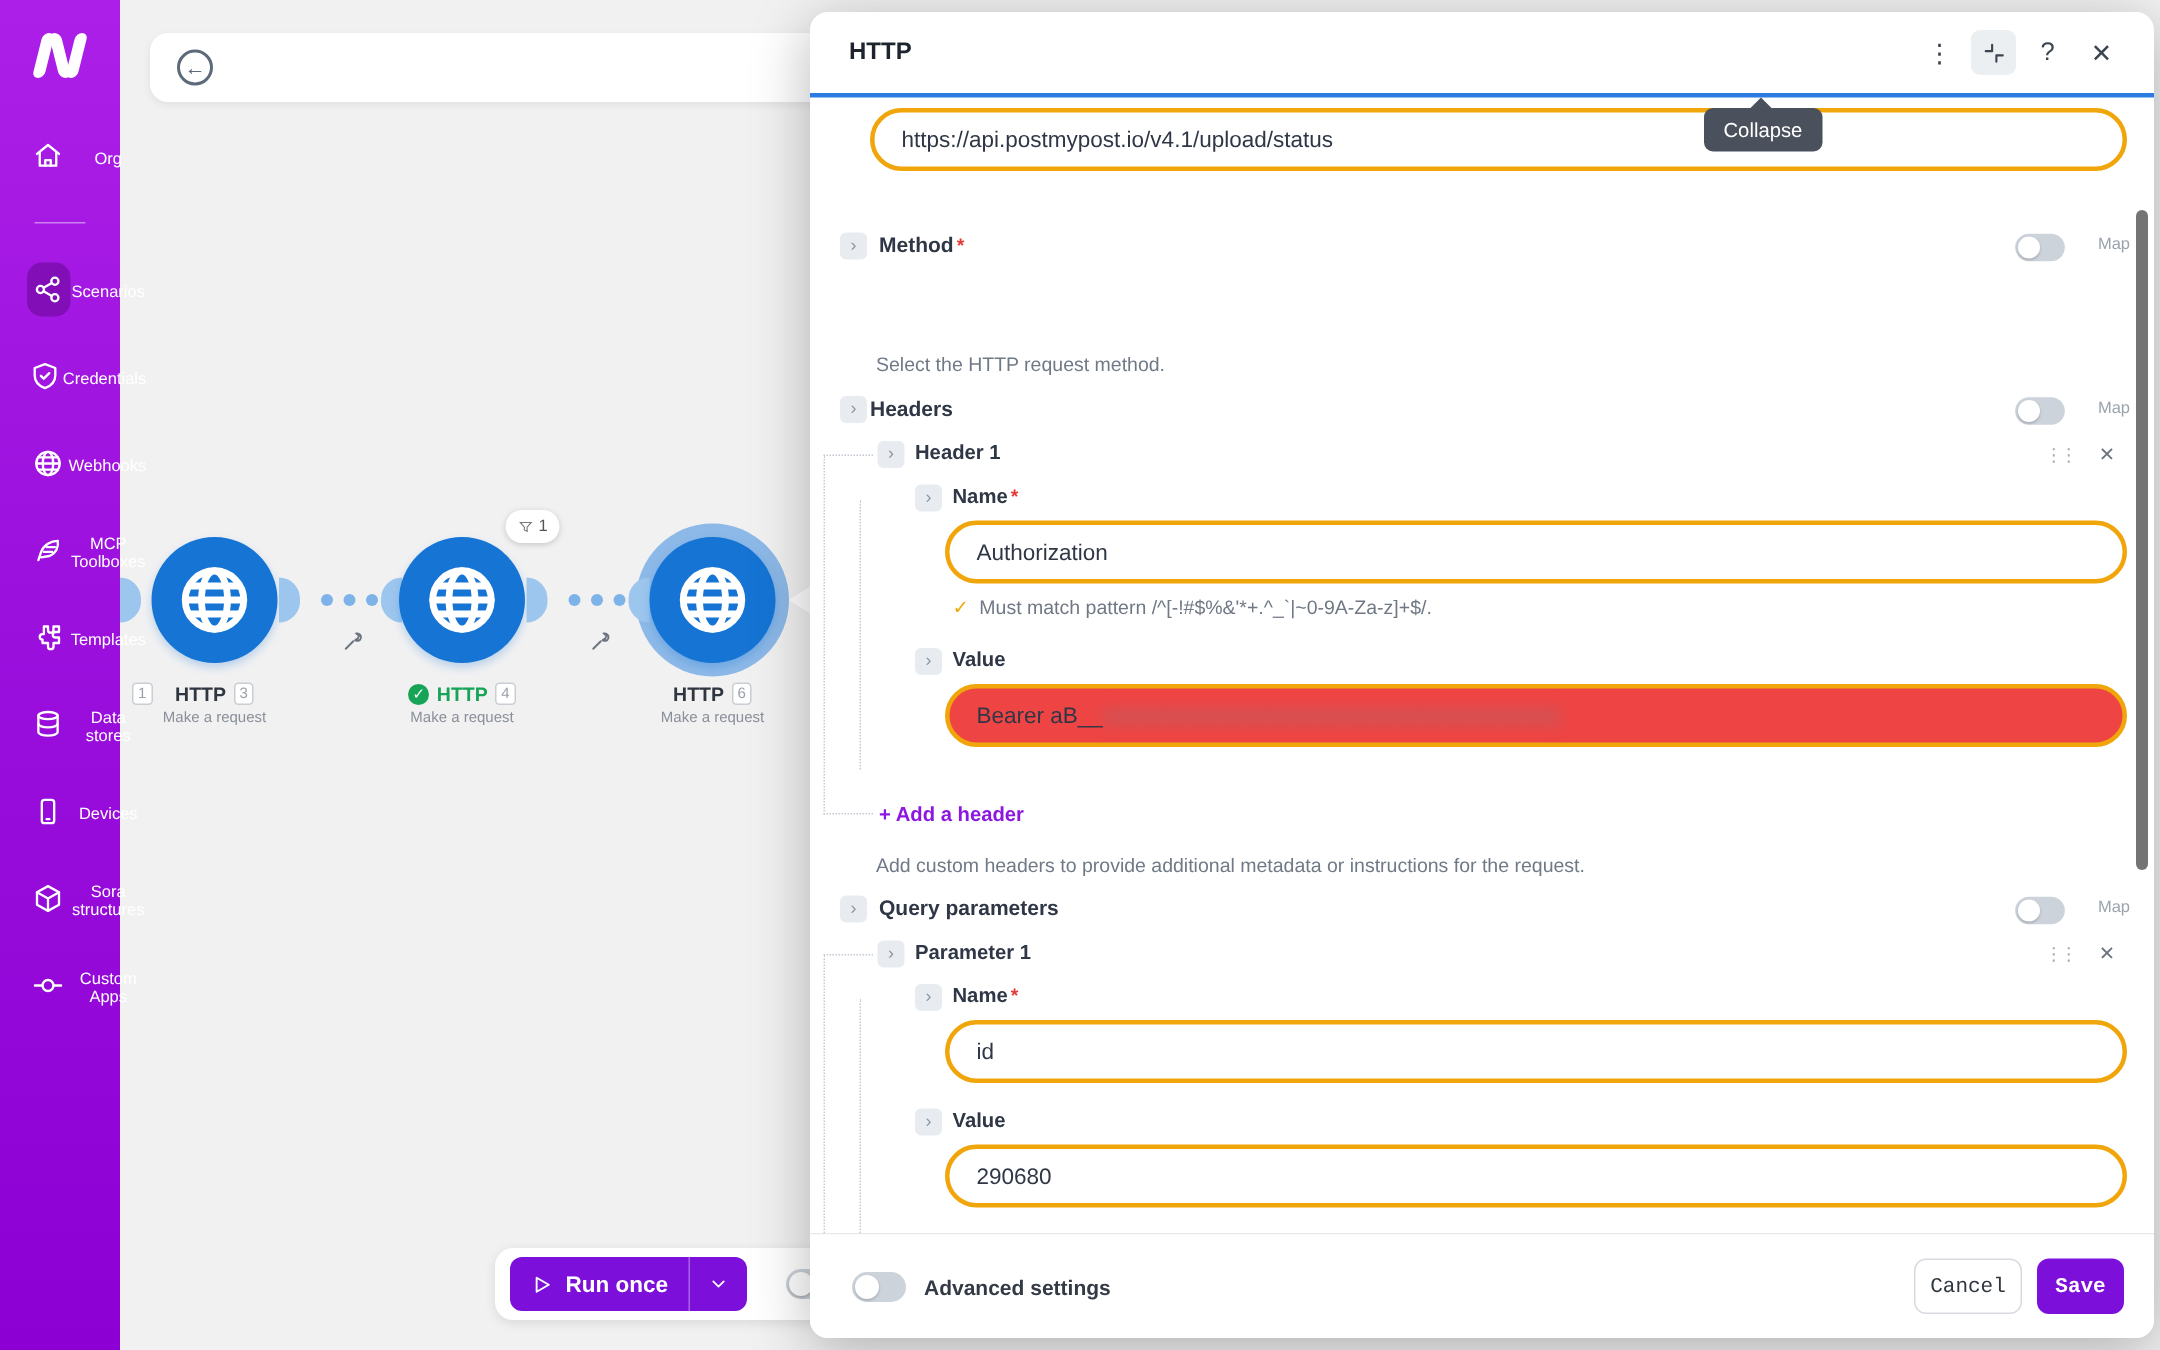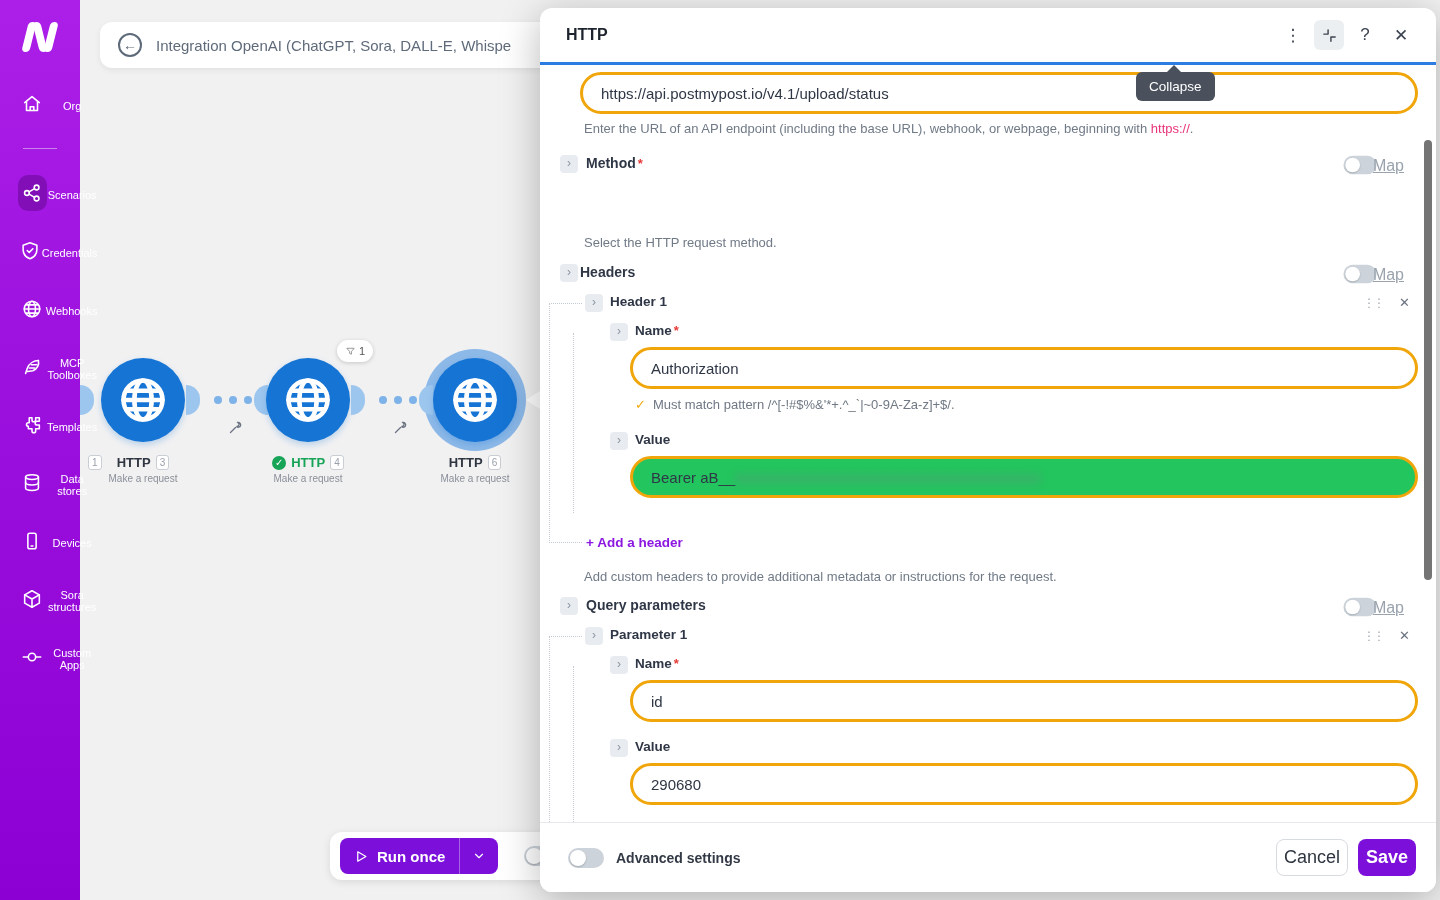--- a/index.html
+++ b/index.html
@@ -93,48 +93,48 @@
   .help { position:absolute; font-size:13px; color:#707a87; }
   .help .pink { color:#e8337a; }
 
   .secrow { position:absolute; left:0; width:100%; height:20px; }
   .chevbox { position:absolute; width:18px; height:18px; background:#e8ecf1; border-radius:4px; color:#8a94a0;
     font-size:12px; line-height:17px; text-align:center; cursor:pointer; }
   .seclabel { position:absolute; font-size:14px; font-weight:bold; color:#2f3746; }
   .seclabel .req { color:#e53935; margin-left:2px; font-size:13px; }
   .maptoggle { position:absolute; right:58px; top:0; }
   .maptoggle.small { transform:scale(0.92); }
-  .maplbl { position:absolute; right:32px; top:2px; font-size:16px; color:#9aa3ad;text-decoration:underline; }
+  .maplbl { position:absolute; right:16px; top:2px; font-size:11px; color:#9aa3ad; }
   .rowicons { position:absolute; right:26px; top:1px; display:flex; gap:16px; align-items:center; color:#9aa3ad; }
   .dragdots { font-size:12px; letter-spacing:-2px; color:#a0a8b2; cursor:grab; }
   .xicon { font-size:13px; color:#6b7280; cursor:pointer; }
 
   .select { position:absolute; height:38px; border:1px solid #cfd4da; border-radius:8px; background:#fff;
     display:flex; align-items:center; padding:0 16px; font-size:15px; color:#3a414e; cursor:pointer; }
   .select svg { position:absolute; right:14px; stroke:#8a94a0; fill:none; stroke-width:1.8; stroke-linecap:round; stroke-linejoin:round; }
 
   .pattern { position:absolute; font-size:13px; color:#6f7884; display:flex; align-items:center; gap:7px; }
   .pattern .chk { color:#f0a90c; font-size:13px; }
 
   .addlink { position:absolute; font-size:13.5px; color:#8b17e0; font-weight:bold; cursor:pointer; }
 
   .redact { filter:blur(5px); color:#7a7f87; letter-spacing:1px; }
-  .fakefield { position:absolute; background:#22c55e; border:3px solid #f0a60b; border-radius:21px; height:42px;
+  .fakefield { position:absolute; background:#ef4444; border:3px solid #f0a60b; border-radius:21px; height:42px;
     font-size:15px; color:#2f3746; padding:0 18px; display:flex; align-items:center; }
 
   .dotline-v { position:absolute; border-left:1px dotted #c4cad2; width:0; }
   .dotline-h { position:absolute; border-top:1px dotted #c4cad2; height:0; }
 
   .panel-footer { position:absolute; left:0; bottom:0; width:100%; height:70px; border-top:1px solid #e6e8ec;
     display:flex; align-items:center; border-radius:0 0 12px 12px; background:#fff; }
   .adv { display:flex; align-items:center; gap:12px; margin-left:28px; }
   .adv-lbl { font-size:14px; color:#333a46; font-weight:bold; }
   .footer-btns { margin-left:auto; margin-right:20px; display:flex; gap:10px; }
-  .btn { height:37px; border-radius:8px; font-size:18px; display:flex; align-items:center; justify-content:center;
-    cursor:pointer; font-family:Liberation Sans, sans-serif; }
+  .btn { height:37px; border-radius:8px; font-size:14px; display:flex; align-items:center; justify-content:center;
+    cursor:pointer; font-family:Liberation Mono, monospace; }
   .btn.cancel { background:#fff; border:1px solid #d7dbe0; color:#2f3640; width:72px; }
   .btn.save { background:#7c10da; border:none; color:#fff; font-weight:bold; width:58px; }
 
   .tooltip { position:absolute; left:596px; top:64px; background:#4a515c; color:#fff; font-size:13.5px;
     padding:7px 13px; border-radius:6px; z-index:20; }
   .tooltip::before { content:""; position:absolute; top:-7px; left:31px; border-left:7px solid transparent;
     border-right:7px solid transparent; border-bottom:7px solid #4a515c; }
 </style>
 </head>
 <body>
@@ -326,21 +326,20 @@
     <div class="row">
         <span class="nm">HTTP</span>
         <span class="numbox">6</span>
       </div>
     <div class="sub">Make a request</div>
   </div>
 </div>
 
 <div class="topbar">
   <div class="back-btn">←</div>
-  <div class="topbar-title">Integration OpenAI (ChatGPT, Sora, DALL-E, Whispe</div>
 </div>
 
 <div class="bottom-bar">
   <div class="run-btn">
     <span class="main">
       <svg width="15" height="15" viewBox="0 0 24 24">
           <path d="M6 4.5 19 12 6 19.5Z"></path>
         </svg>
       <span>Run once</span>
     </span>
@@ -369,23 +368,20 @@
       <div class="ph-btn">✕</div>
     </div>
   </div>
   <div class="blue-line"></div>
 
   <div class="panel-body">
 
     <div class="ofield-wrap" style="left:40px; top:7px; width:838px;">
       <input class="ofield" value="https://api.postmypost.io/v4.1/upload/status" style="">
     </div>
-    <div class="help" style="left:44px; top:56px;">
-      <span>Enter the URL of an API endpoint (including the base URL), webhook, or webpage, beginning with </span><span class="pink">https://</span><span>.</span>
-    </div>
 
     <div class="secrow" style="top:90px;">
       <span class="chevbox" style="left:20px;">›</span>
       <span class="seclabel" style="left:46px;"><span>Method</span><span class="req">*</span></span>
       <span class="toggle maptoggle small"></span>
       <span class="maplbl">Map</span>
     </div>
     <div class="help" style="left:44px; top:170px;">Select the HTTP request method.</div>
 
     <div class="secrow" style="top:199px;">

